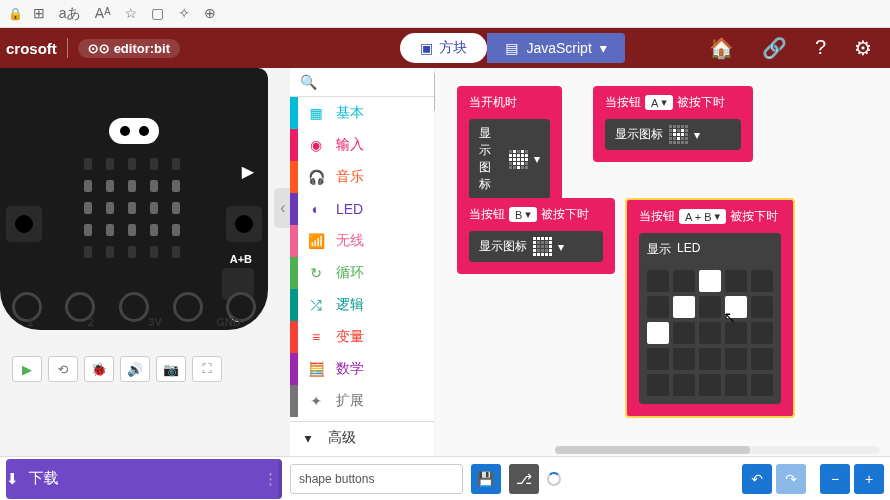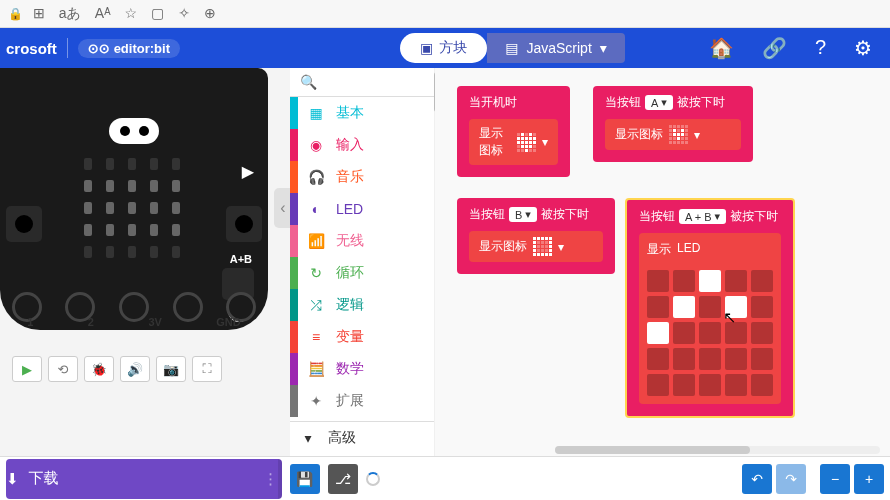--- a/index.html
+++ b/index.html
@@ -3,21 +3,21 @@
 <meta charset="utf-8">
 <style>
 * { margin: 0; padding: 0; box-sizing: border-box; font-family: "Segoe UI", Arial, sans-serif; }
 body { width: 890px; height: 500px; overflow: hidden; background: #fff; }
 
 .browser-bar { height: 28px; background: #f7f7f7; border-bottom: 1px solid #ddd; display: flex; align-items: center; padding: 0 8px; gap: 10px; }
 .browser-bar .nav-icons { display: flex; gap: 8px; color: #666; font-size: 12px; }
 .browser-bar .url { flex: 1; font-size: 12px; color: #555; padding-left: 8px; }
 .browser-bar .right-icons { display: flex; gap: 14px; color: #666; font-size: 14px; }
 
-.header { height: 40px; background: #1d4ed8; display: flex; align-items: center; color: #fff; padding: 0 6px; }
+.header { height: 40px; background: #7f1d1d; display: flex; align-items: center; color: #fff; padding: 0 6px; }
 .brand { font-size: 15px; font-weight: 600; display: flex; align-items: center; gap: 10px; }
 .brand .sep { height: 20px; width: 1px; background: rgba(255,255,255,0.4); }
 .micro-pill { background: rgba(255,255,255,0.15); border-radius: 12px; padding: 2px 10px; font-size: 13px; display: flex; align-items: center; gap: 4px; }
 .tabs { display: flex; margin-left: 220px; }
 .tab-blocks { background: #fff; color: #3949ab; border-radius: 20px; padding: 6px 20px; font-size: 14px; font-weight: 500; display: flex; align-items: center; gap: 6px; }
 .tab-js { background: #5c6bc0; color: #fff; padding: 6px 18px; font-size: 14px; display: flex; align-items: center; gap: 8px; border-radius: 0 4px 4px 0; }
 .header-icons { margin-left: auto; display: flex; gap: 28px; font-size: 20px; padding-right: 12px; }
 
 .main { display: flex; height: 388px; }
 
@@ -62,21 +62,21 @@
 .category.extensions { border-color: #757575; color: #757575; }
 .category.advanced { color: #333; border: none; border-top: 1px solid #ddd; margin-top: 4px; }
 .scrollbar { position: absolute; right: -6px; top: 0; width: 6px; height: 100%; background: #f0f0f0; }
 .scrollbar::after { content:''; position: absolute; top: 4px; width: 6px; height: 40px; background: #bbb; border-radius: 3px; }
 
 .workspace { flex: 1; background: #f9f9f9; position: relative; overflow: hidden; }
 
 .block-hat { position: absolute; background: #e91e63; color: #fff; border-radius: 4px; padding: 8px 12px 12px; }
 .block-hat .title { font-size: 12px; font-weight: 500; margin-bottom: 8px; display: flex; align-items: center; gap: 4px; }
 .slot { background: #fff; color: #333; padding: 1px 6px; border-radius: 3px; font-size: 11px; display: inline-flex; align-items: center; gap: 3px; }
-.block-stmt { background: #ef4444; border-radius: 4px; padding: 6px 10px; font-size: 12px; display: flex; align-items: center; gap: 6px; }
+.block-stmt { background: #404040; border-radius: 4px; padding: 6px 10px; font-size: 12px; display: flex; align-items: center; gap: 6px; }
 .led-mini { display: inline-grid; grid-template-columns: repeat(5, 3px); gap: 1px; }
 .led-mini span { width: 3px; height: 3px; background: rgba(255,255,255,0.3); }
 .led-mini span.on { background: #fff; }
 
 .led-editor { display: grid; grid-template-columns: repeat(5, 22px); gap: 4px; margin-top: 6px; }
 .led-cell { width: 22px; height: 22px; background: rgba(0,0,0,0.25); border-radius: 2px; }
 .led-cell.on { background: #fff; }
 
 .cursor { position: absolute; font-size: 16px; color: #000; pointer-events: none; }
 
@@ -250,21 +250,21 @@
       <div class="category advanced">
           <span class="icon">▾</span>
           <span>高级</span>
         </div>
     </div>
     <div class="scrollbar"></div>
   </div>
 
   <div class="workspace">
 
-    <div class="block-hat" style="top:18px;left:22px;width:113px;">
+    <div class="block-hat" style="top:18px;left:22px;width:105px;">
       <div class="title">当开机时</div>
       <div class="block-stmt">
         <span>显示图标</span>
         <span class="led-mini">
           <span></span>
             <span class="on"></span>
             <span></span>
             <span class="on"></span>
             <span></span>
           <span class="on"></span>
@@ -415,20 +415,21 @@
     <div class="ws-scroll"></div>
   </div>
 </div>
 
 <div class="footer">
   <div class="download-btn">
     <span>⬇</span>
     <span>下载</span>
     <span style="margin-left:auto;opacity:0.5;">⋮</span>
   </div>
+  <input class="project-name" value="shape buttons" style="">
   <div class="footer-btn blue">💾</div>
   <div class="footer-btn gray">⎇</div>
   <div class="spinner"></div>
   <div class="zoom-controls">
     <div class="footer-btn undo">↶</div>
     <div class="footer-btn undo" style="opacity:0.5;">↷</div>
     <div style="width:6px"></div>
     <div class="footer-btn zoom">−</div>
     <div class="footer-btn zoom">+</div>
   </div>

